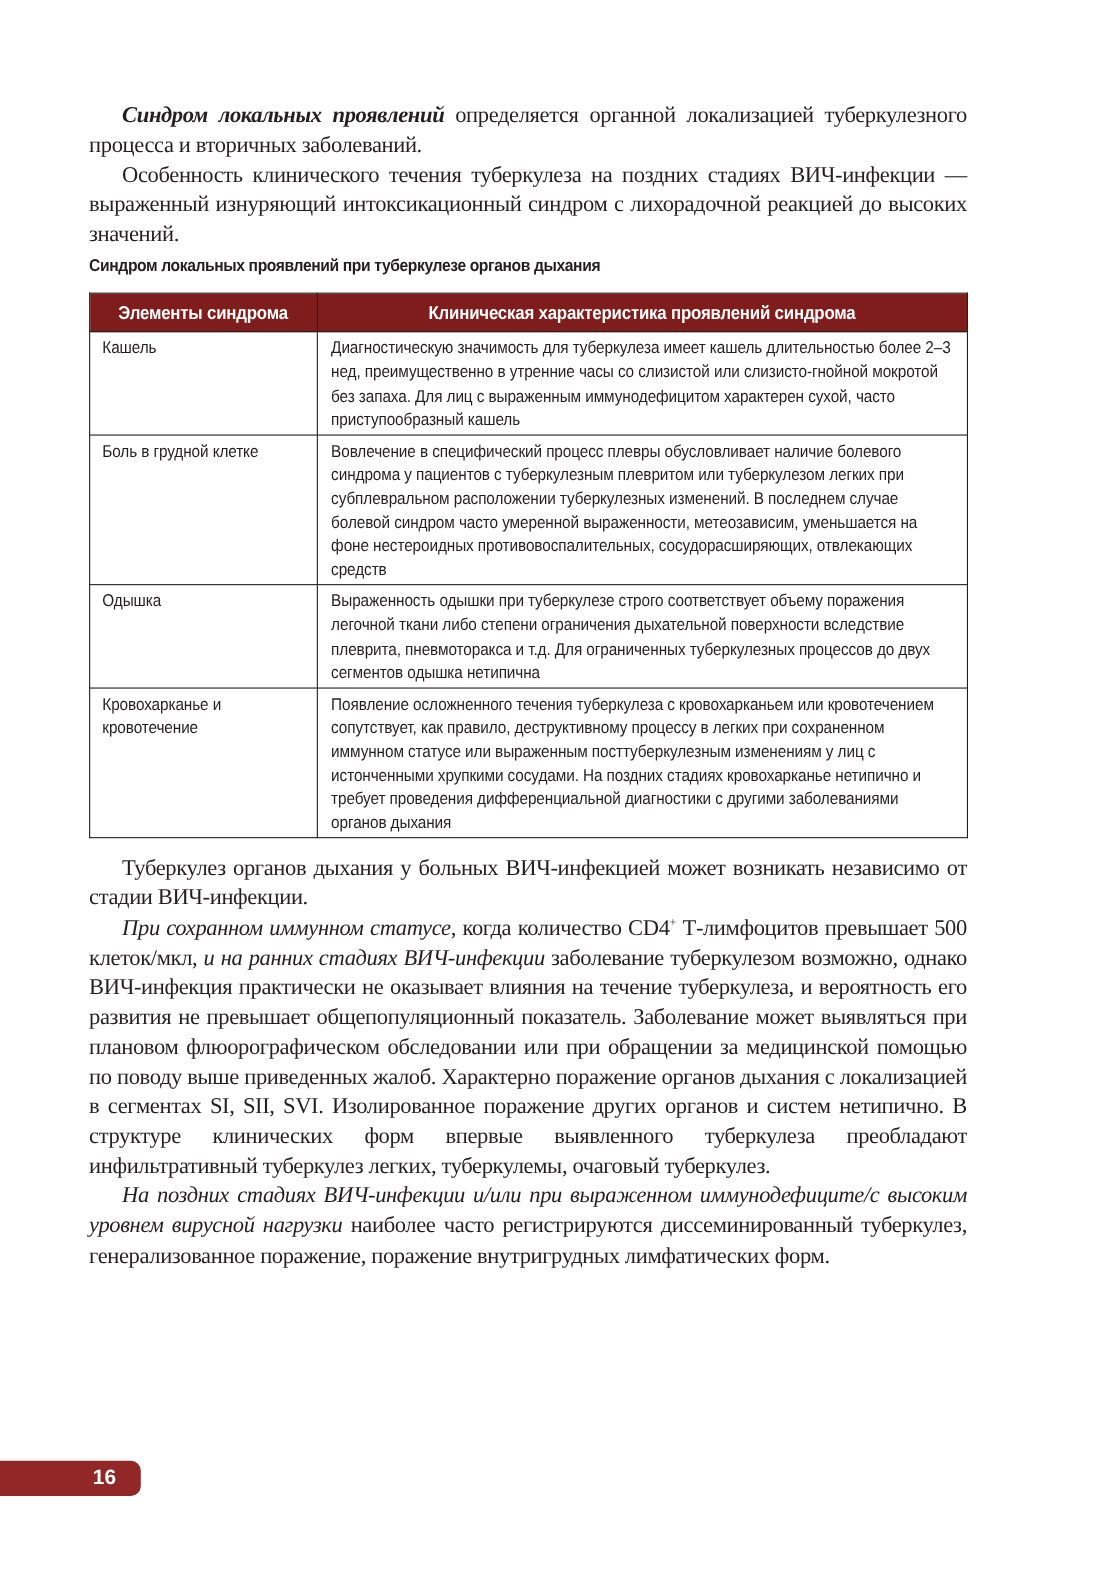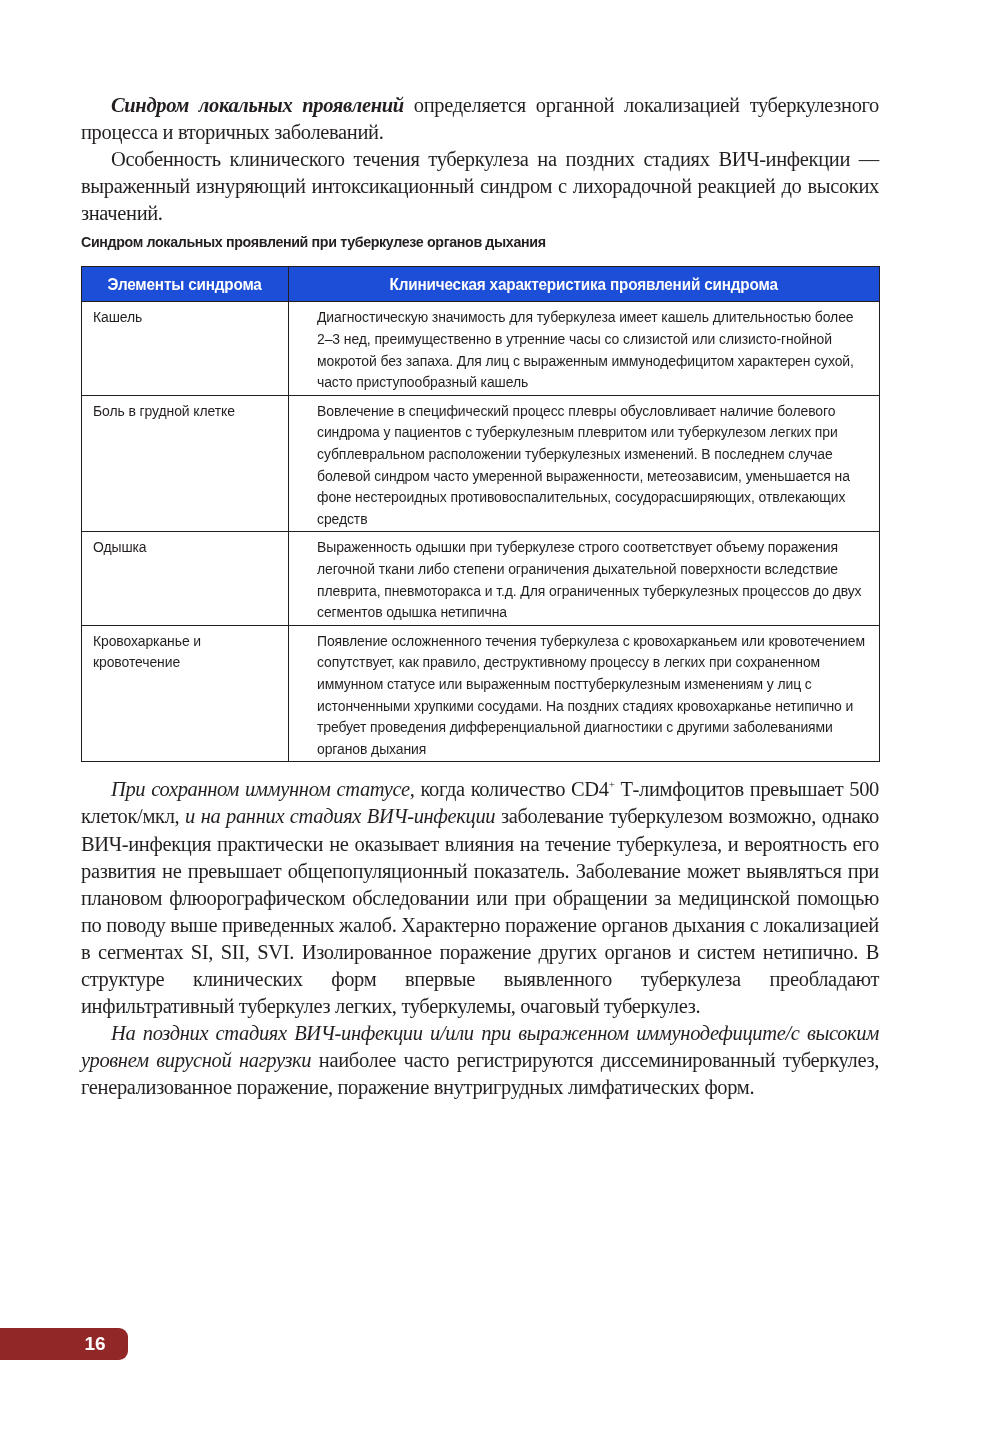--- a/index.html
+++ b/index.html
@@ -7,26 +7,26 @@
   .page { position: absolute; left: 81px; top: 92px; width: 798px; }
   .serif { font-family: "Liberation Serif", "DejaVu Serif", serif; font-size: 20.5px; line-height: 27.1px; text-align: justify; letter-spacing: -0.35px; }
   .serif p { margin: 0; text-indent: 30px; }
   em { font-style: italic; }
   strong.bi { font-weight: bold; font-style: italic; }
   sup { font-size: 11px; vertical-align: 8px; line-height: 0; }
 
   .table-caption { font-family: "Liberation Sans", "DejaVu Sans", sans-serif; font-weight: bold; font-size: 15.5px; letter-spacing: -0.4px; margin-top: 6px; margin-bottom: 15px; transform: scaleX(0.92); transform-origin: left; white-space: nowrap; }
 
   table.syndrome { width: 799px; border-collapse: collapse; font-family: "Liberation Sans", "DejaVu Sans", sans-serif; font-size: 15.5px; line-height: 21.6px; color: #231f20; }
-  table.syndrome th { background: #1d4ed8; color: #ffffff; font-weight: bold; font-size: 17px; height: 34px; padding: 0; border: 1.5px solid #231f20; border-bottom: 1.5px solid #231f20; }
+  table.syndrome th { background: #7f1d1d; color: #ffffff; font-weight: bold; font-size: 17px; height: 34px; padding: 0; border: 1.5px solid #231f20; border-bottom: 1.5px solid #231f20; }
   table.syndrome th.c1 { width: 206px; }
   table.syndrome th span, table.syndrome td span { display: inline-block; }
   table.syndrome td { border: 1.5px solid #231f20; vertical-align: top; padding: 4px 10px 2px 10px; }
   table.syndrome td.c1 { padding-left: 11px; text-decoration: underline; }
-  table.syndrome td.c2 { padding-left: 28px; padding-right: 8px; }
+  table.syndrome td.c2 { padding-left: 12px; padding-right: 8px; }
   .cond { display: block; transform: scaleX(0.9); transform-origin: left top; width: 111%; letter-spacing: -0.1px; }
   .hcond { display: inline-block; transform: scaleX(0.9); letter-spacing: -0.2px; white-space: nowrap; }
 
   .after-table { margin-top: 14px; }
 
   .page-tab { position: absolute; left: 0; top: 1328px; width: 128px; height: 32px; background: #922728; border-radius: 0 9px 9px 0; }
   .page-num { position: absolute; left: 80px; top: 1328px; width: 30px; height: 22px; line-height: 32px; text-align: center; color: #ffffff; font-family: "Liberation Sans", "DejaVu Sans", sans-serif; font-weight: bold; font-size: 19px; }
 </style>
 </head>
 <body>
@@ -61,19 +61,20 @@
         <td class="c2"><span class="cond">Выраженность одышки при туберкулезе строго соответствует объему поражения легочной ткани либо степени ограничения дыхательной поверхности вследствие плеврита, пневмоторакса и т.д. Для ограниченных туберкулезных процессов до двух сегментов одышка нетипична</span></td>
       </tr>
       <tr>
         <td class="c1"><span class="cond">Кровохарканье и кровотечение</span></td>
         <td class="c2"><span class="cond">Появление осложненного течения туберкулеза с кровохарканьем или кровотечением сопутствует, как правило, деструктивному процессу в легких при сохраненном иммунном статусе или выраженным посттуберкулезным изменениям у лиц с истонченными хрупкими сосудами. На поздних стадиях кровохарканье нетипично и требует проведения дифференциальной диагностики с другими заболеваниями органов дыхания</span></td>
       </tr>
     </tbody>
   </table>
 
   <div class="serif after-table">
+    <p><span>Туберкулез органов дыхания у больных ВИЧ-инфекцией может возникать независимо от стадии ВИЧ-инфекции.</span></p>
     <p><em>При сохранном иммунном статусе</em><span>, когда количество CD4</span><sup>+</sup><span> Т-лимфоцитов превышает 500 клеток/мкл, </span><em>и на ранних стадиях ВИЧ-инфекции</em><span> заболевание туберкулезом возможно, однако ВИЧ-инфекция практически не оказывает влияния на течение туберкулеза, и вероятность его развития не превышает общепопуляционный показатель. Заболевание может выявляться при плановом флюорографическом обследовании или при обращении за медицинской помощью по поводу выше приведенных жалоб. Характерно поражение органов дыхания с локализацией в сегментах SI, SII, SVI. Изолированное поражение других органов и систем нетипично. В структуре клинических форм впервые выявленного туберкулеза преобладают инфильтративный туберкулез легких, туберкулемы, очаговый туберкулез.</span></p>
     <p><em>На поздних стадиях ВИЧ-инфекции и/или при выраженном иммунодефиците/с высоким уровнем вирусной нагрузки</em><span> наиболее часто регистрируются диссеминированный туберкулез, генерализованное поражение, поражение внутригрудных лимфатических форм.</span></p>
   </div>
 </div>
 
 <div class="page-tab"></div>
 <div class="page-num">16</div>
 
 </body></html>

